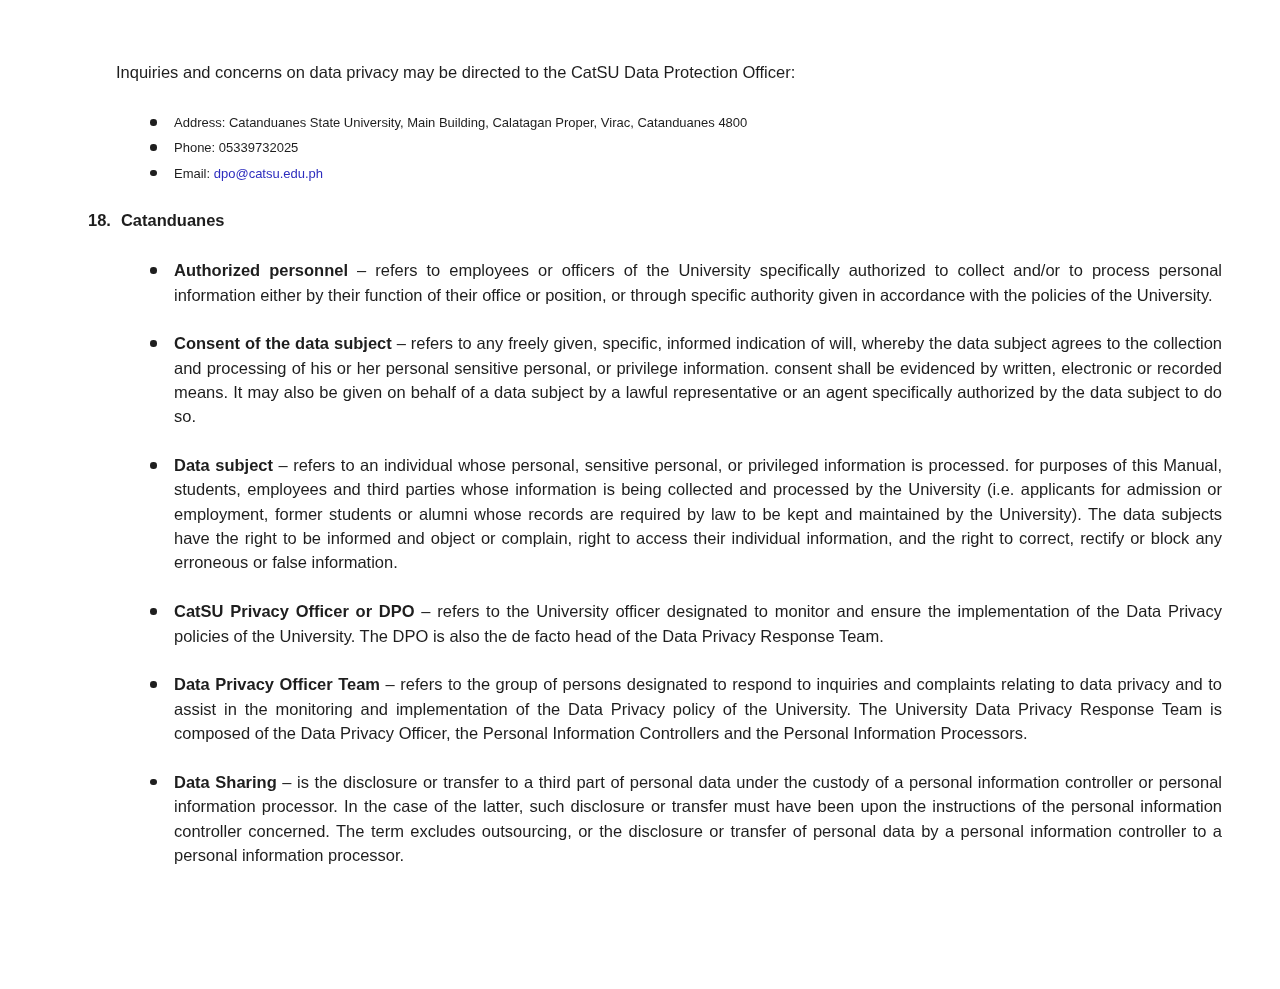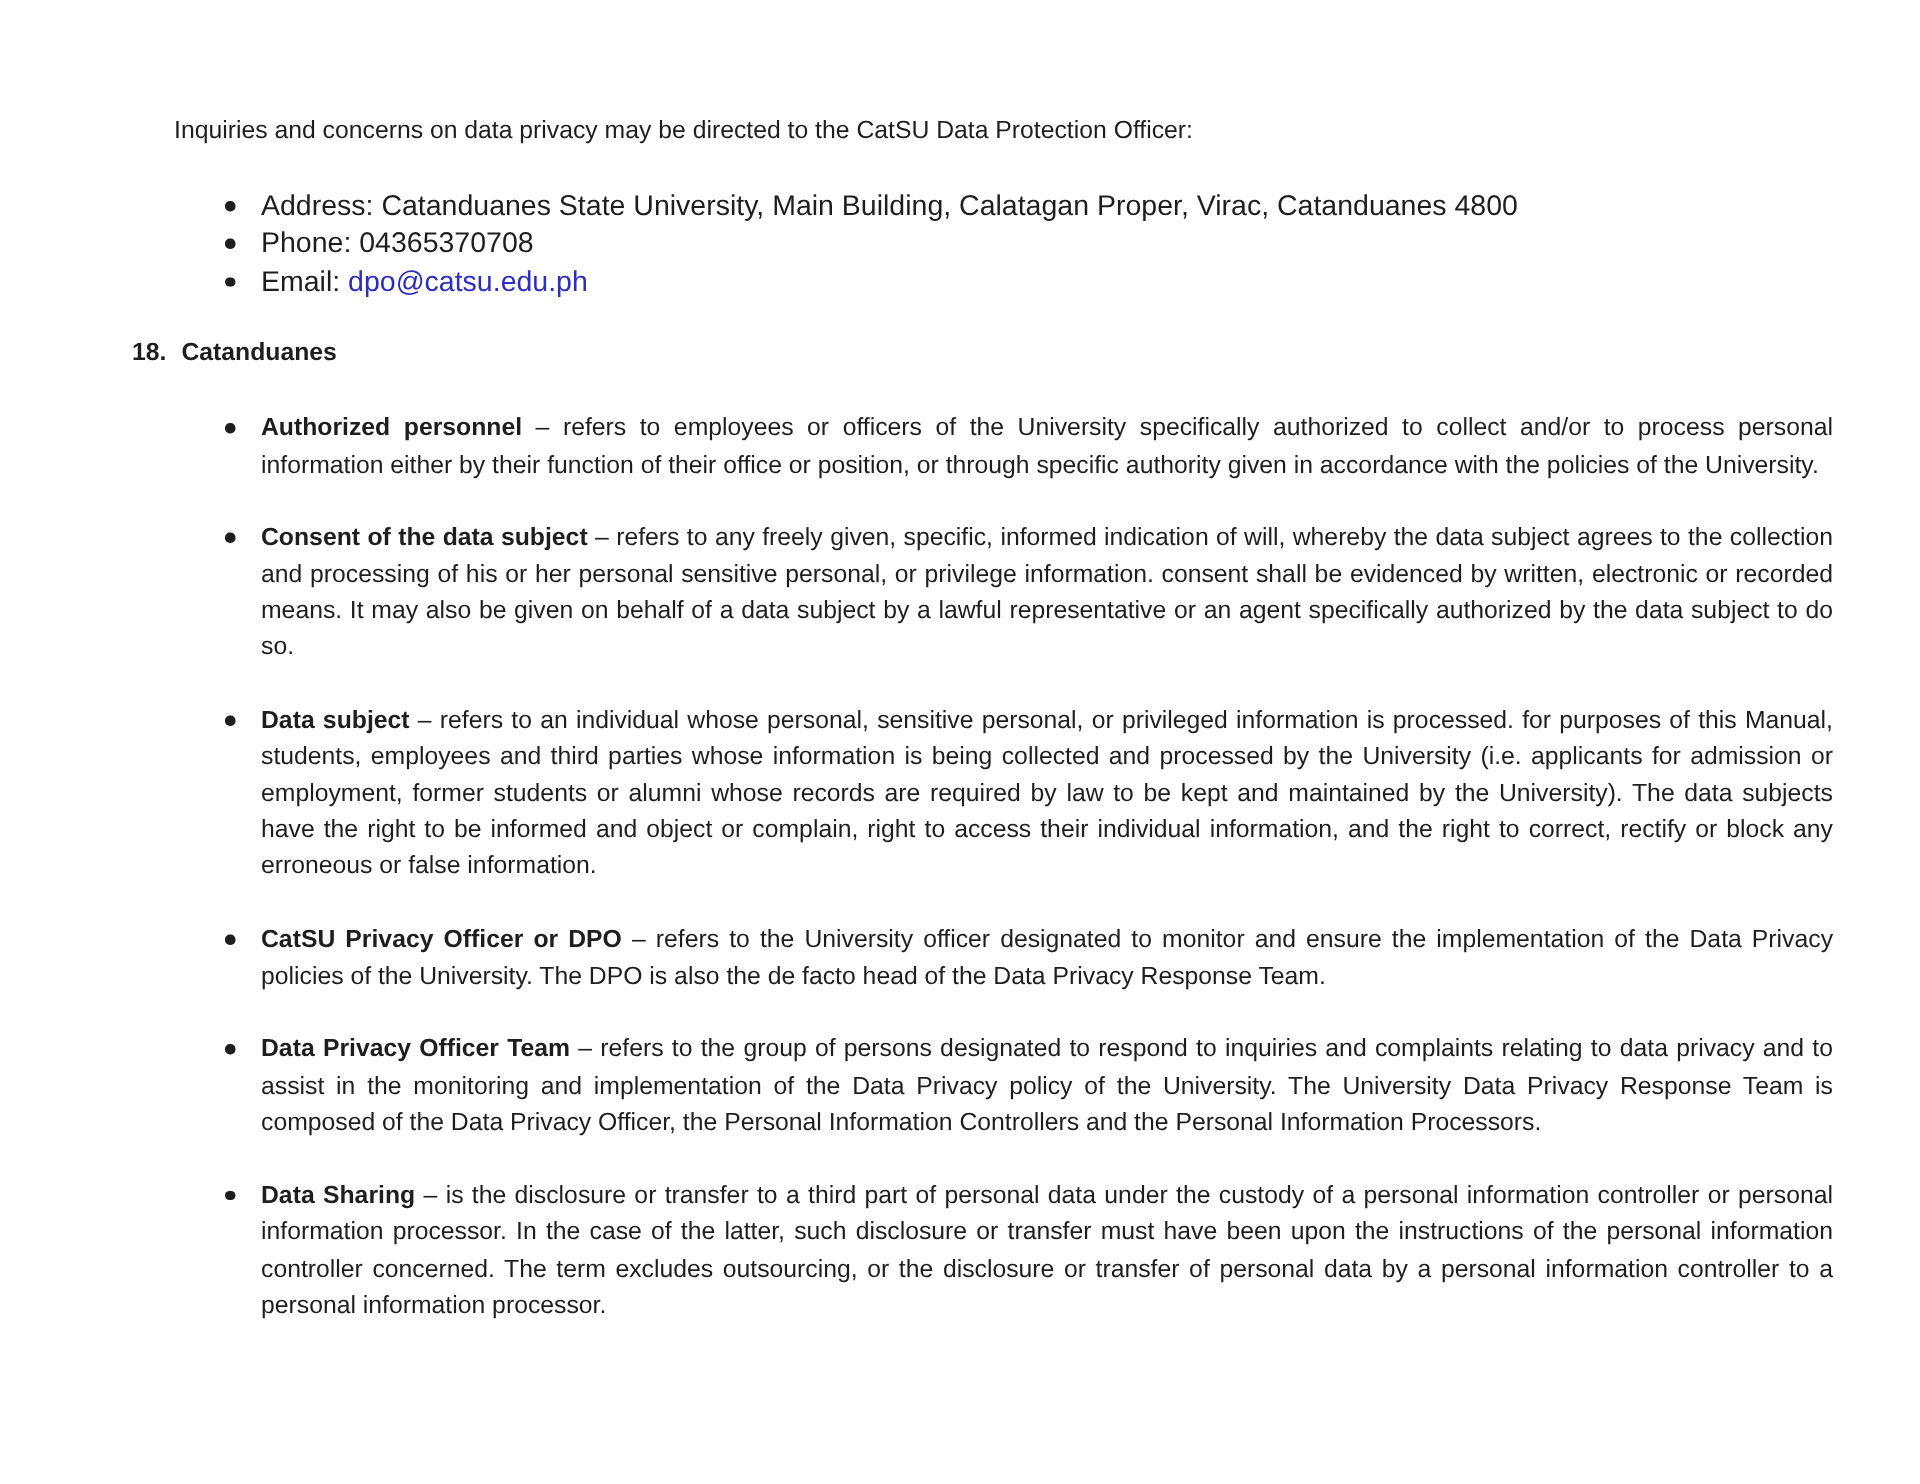--- a/index.html
+++ b/index.html
@@ -14,21 +14,21 @@
     font-family: "Liberation Sans", "DejaVu Sans", sans-serif;
     color: #1e1e1e;
     -webkit-font-smoothing: antialiased;
   }
   .page {
     position: relative;
     width: 1280px;
     height: 989px;
   }
   .intro {
-    margin: 75px 0 0 116px;
+    margin: 60px 0 0 116px;
     font-size: 16.5px;
     line-height: 24px;
     white-space: nowrap;
   }
   ul.bullet-list {
     list-style: none;
     margin: 0;
     padding: 0;
   }
   ul.bullet-list li {
@@ -40,21 +40,21 @@
     position: absolute;
     left: 2px;
     top: 9px;
     width: 6.5px;
     height: 6.5px;
     border-radius: 50%;
     background: #1e1e1e;
   }
   .contact-list {
     margin: 26px 0 0 148px !important;
-    font-size: 19px;
+    font-size: 13px;
   }
   .contact-list li {
     line-height: 25.4px;
   }
   .contact-list li::before {
     top: 9.5px;
   }
   a.email-link {
     color: var(--link-color, #2d2dbe);
     cursor: pointer;
@@ -88,21 +88,21 @@
 
 <div class="page">
 
   <p class="intro">Inquiries and concerns on data privacy may be directed to the CatSU Data Protection Officer:</p>
 
   <ul class="bullet-list contact-list">
     <li>
       <span>Address: Catanduanes State University, Main Building, Calatagan Proper, Virac, Catanduanes 4800</span>
     </li>
     <li>
-      <span>Phone: 04365370708</span>
+      <span>Phone: 05339732025</span>
     </li>
     <li>
       <span>Email:</span>
       <a class="email-link">dpo@catsu.edu.ph</a>
     </li>
   </ul>
 
   <h2 class="section-heading">
     <span class="num">18.</span><span class="title">Catanduanes</span>
   </h2>

